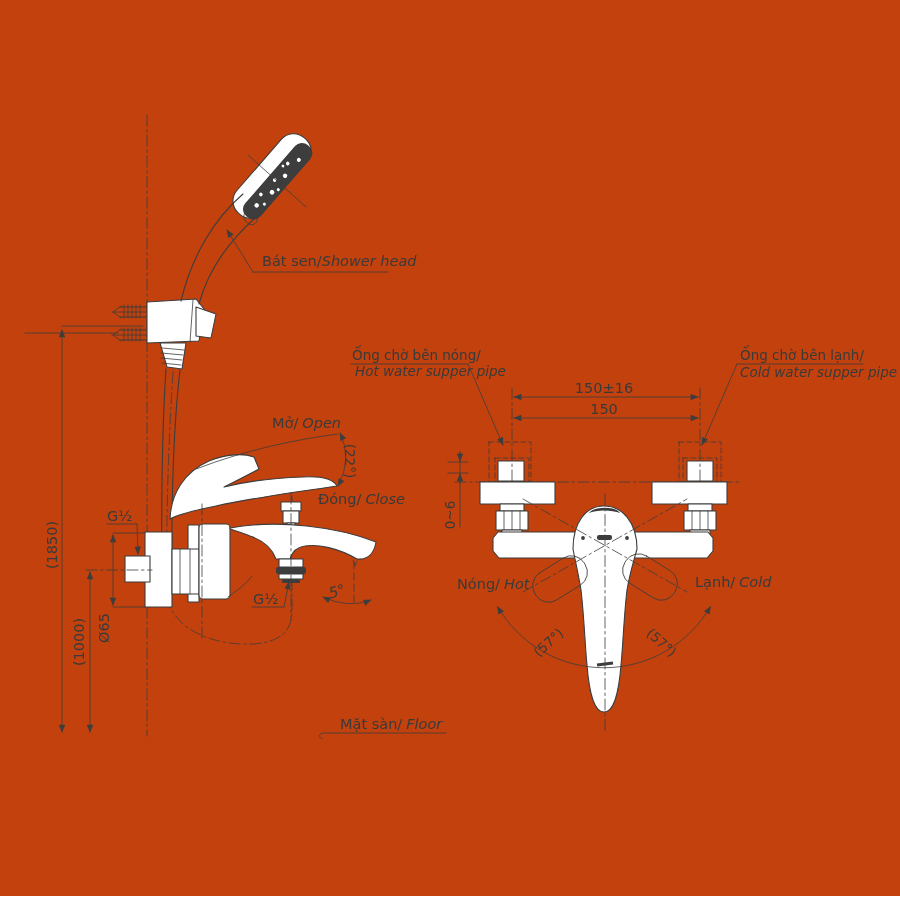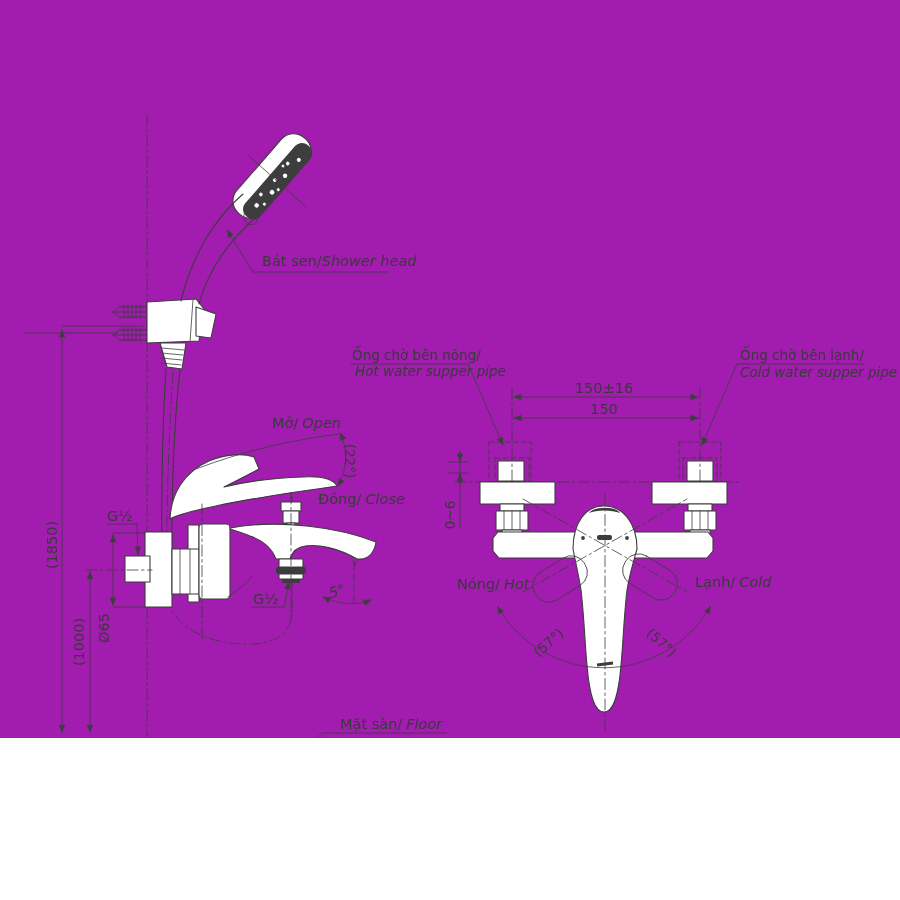--- a/index.html
+++ b/index.html
@@ -1,16 +1,16 @@
 <!DOCTYPE html>
 <html><head>
 <meta charset="utf-8">
 <style>
   html,body{margin:0;padding:0;background:#ffffff;}
-  .canvas{width:900px;height:738px;position:relative;background:#a21caf;overflow:hidden;}
+  .canvas{width:900px;height:896px;position:relative;background:#c2410c;overflow:hidden;}
   svg{display:block;}
   .ln{stroke:#3d3d3d;fill:none;stroke-width:1.1;stroke-linecap:round;stroke-linejoin:round;}
   .thin{stroke:#3d3d3d;fill:none;stroke-width:0.8;stroke-linecap:round;}
   .fw{fill:#ffffff;stroke:#3d3d3d;stroke-width:1.1;stroke-linejoin:round;}
   .dk{fill:#3d3d3d;stroke:none;}
   .dd{stroke-dasharray:11 3.5 2.5 3.5;}
   .ds{stroke-dasharray:5 3;}
   text{font-family:"DejaVu Sans",sans-serif;fill:#3a3a3a;}
   .t{font-size:14.5px;}
   .t13{font-size:13.5px;}

